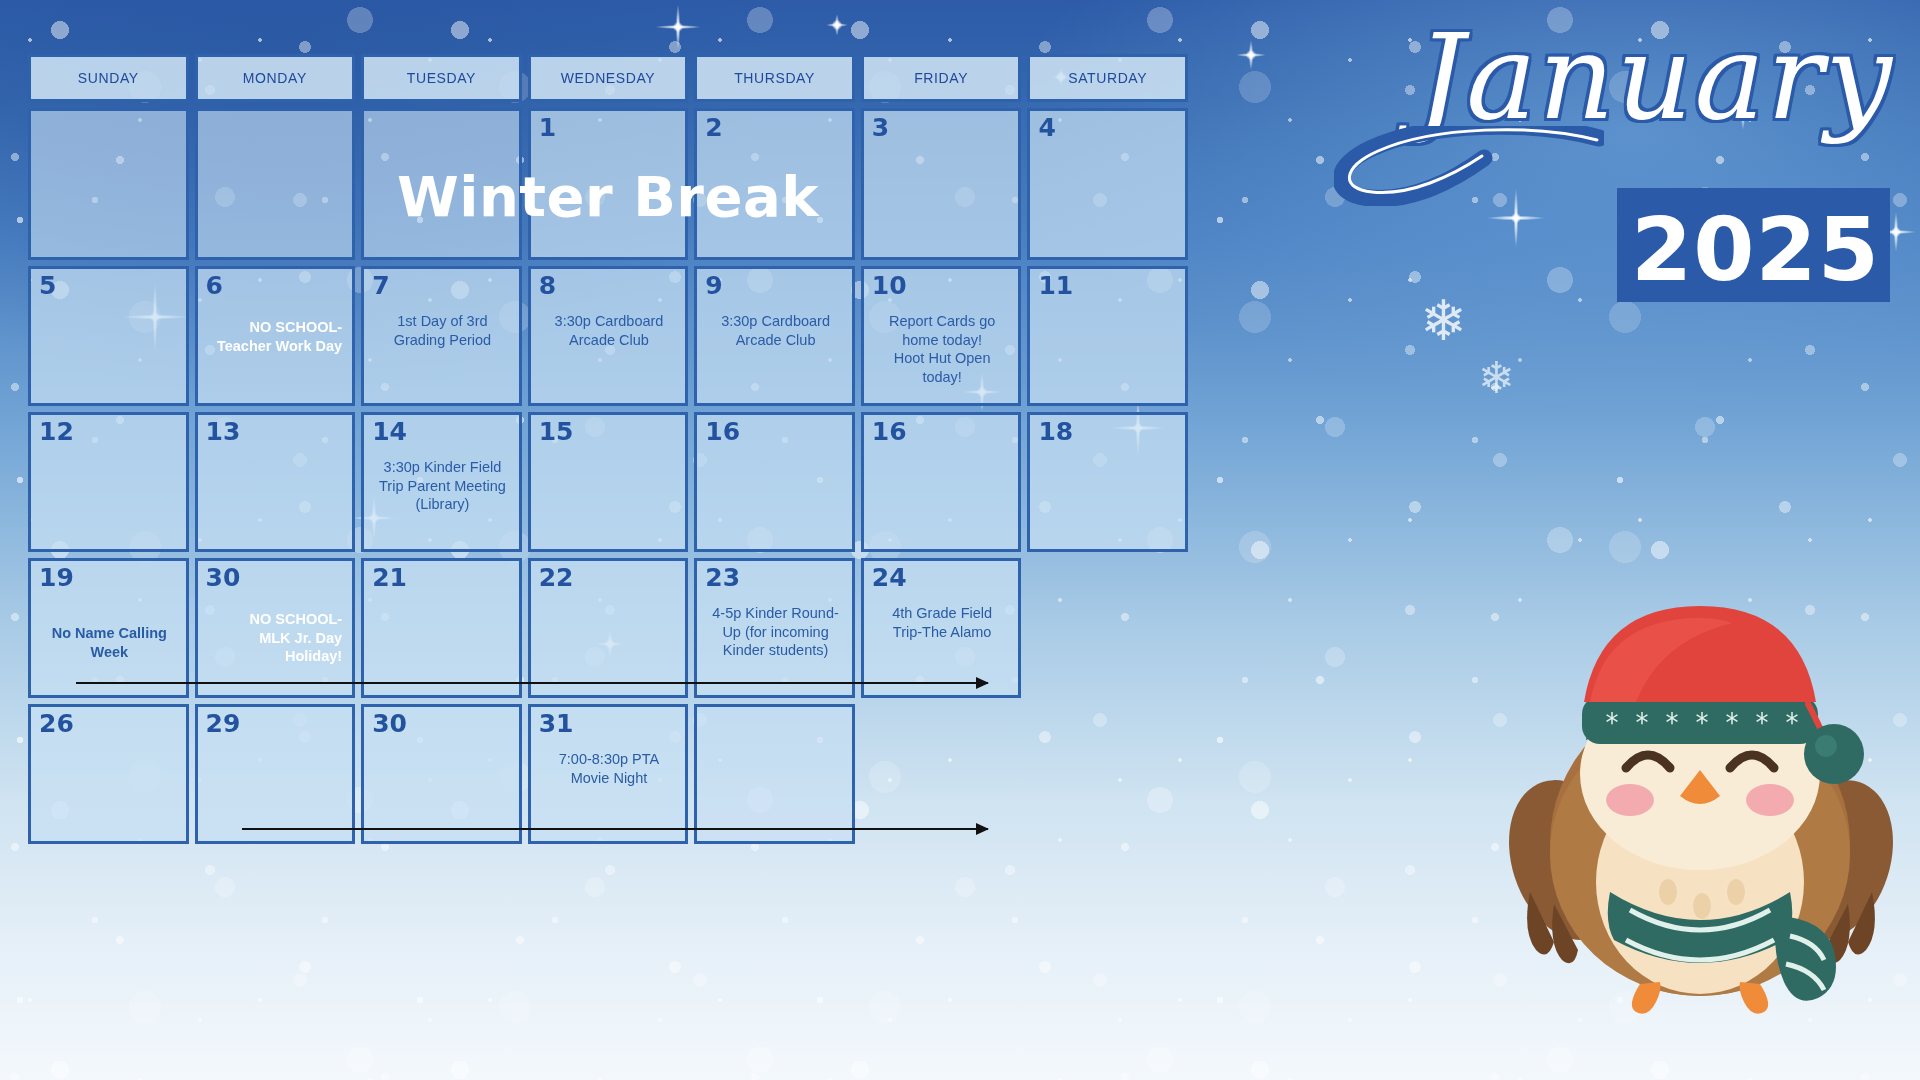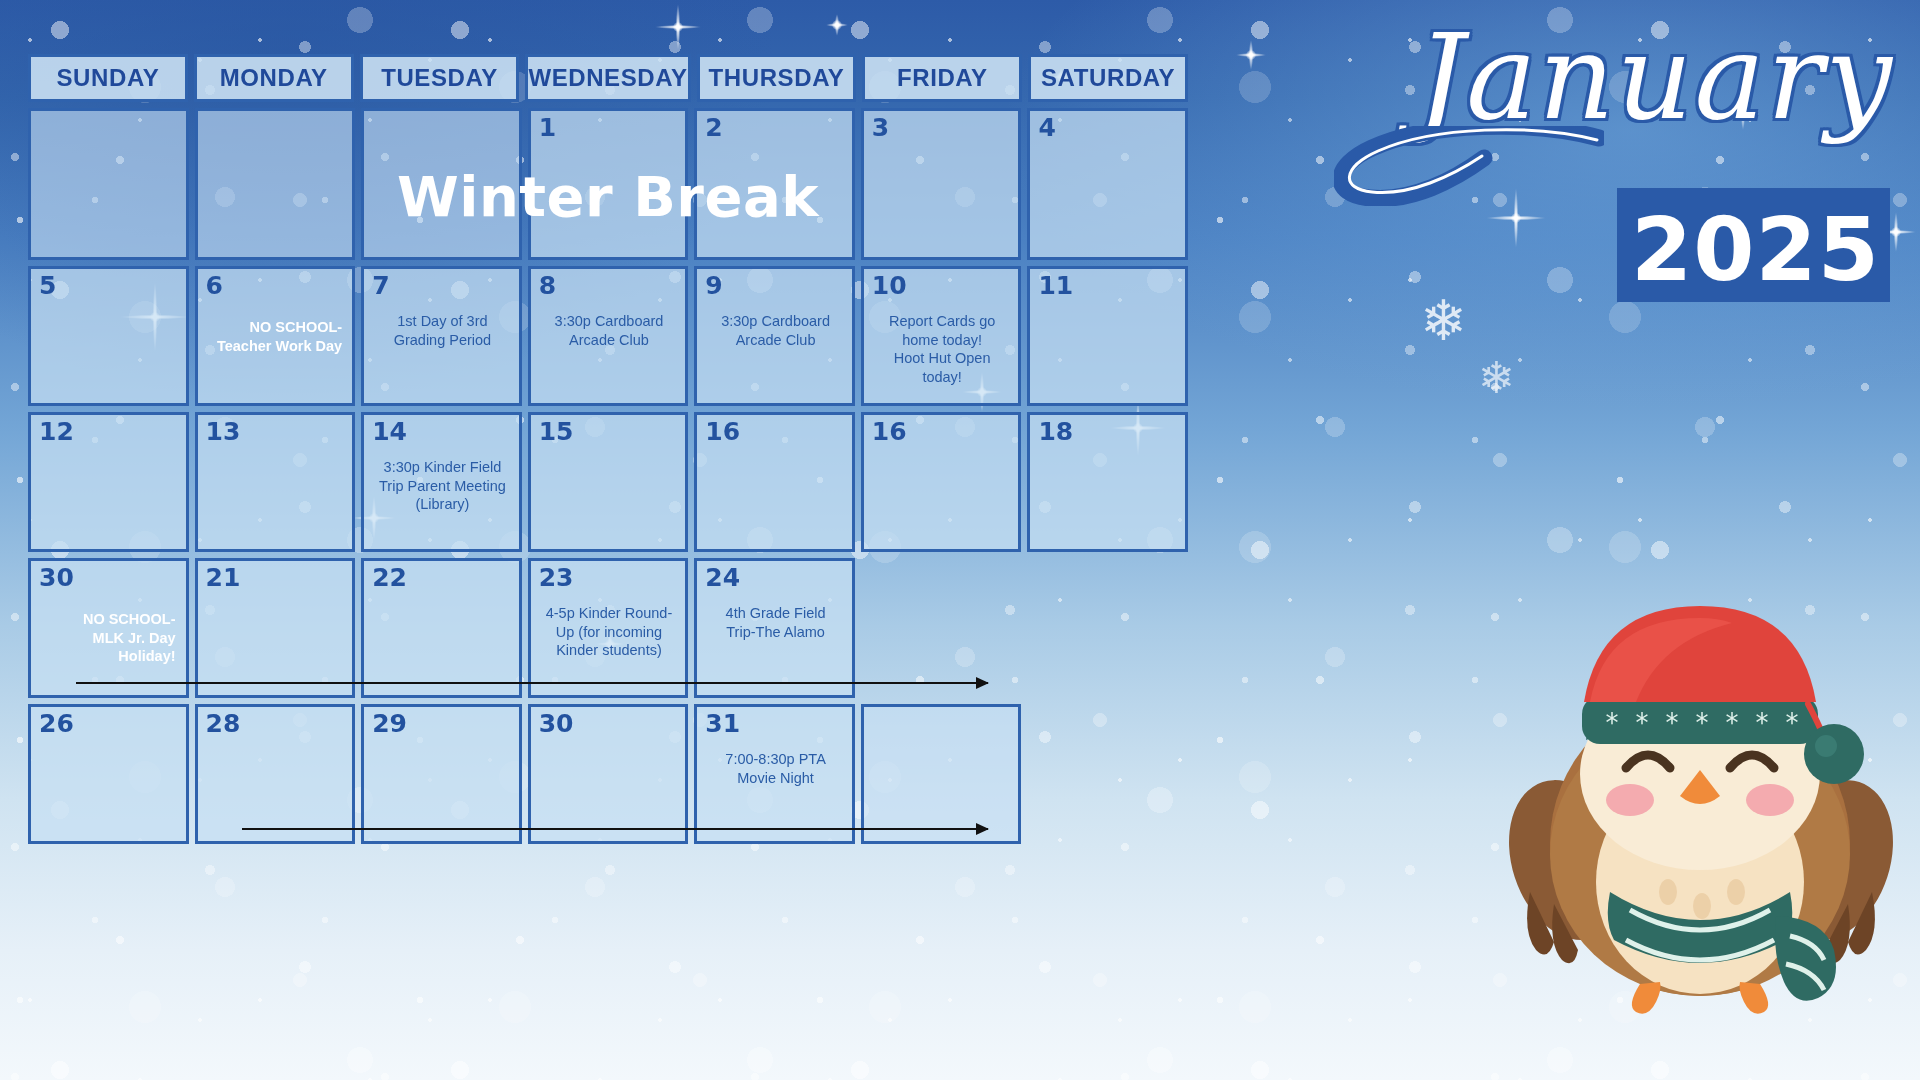--- a/index.html
+++ b/index.html
@@ -106,22 +106,22 @@
   .dow-row { margin-bottom: 6px; }
   .dow-cell {
     height: 48px;
     background: rgba(205,227,244,.88);
     border: 3px solid #2f62ad;
     display: flex;
     align-items: center;
     justify-content: center;
   }
   .dow-cell span {
-    font-size: 24px;
-    font-weight: 700;
+    font-size: 14px;
+    font-weight: 400;
     letter-spacing: .6px;
     color: #20499a;
   }
 
   .week-row { margin-bottom: 6px; position: relative; }
   .day-cell {
     position: relative;
     height: 140px;
     background: rgba(198,223,243,.72);
     border: 3px solid #2f62ad;
@@ -395,20 +395,26 @@
           </div>
           <div class="day-cell">
             <div class="daynum">16</div>
           </div>
           <div class="day-cell">
             <div class="daynum">18</div>
           </div>
         </div>
         <div class="week-row">
           <div class="day-cell">
+            <div class="daynum">19</div>
+            <div class="events" style="font-weight: 700; margin-top: 34px;">
+              <div>No Name Calling Week</div>
+            </div>
+          </div>
+          <div class="day-cell">
             <div class="daynum">30</div>
             <div class="events white">
               <div>NO SCHOOL-</div>
               <div>MLK Jr. Day Holiday!</div>
             </div>
           </div>
           <div class="day-cell">
             <div class="daynum">21</div>
           </div>
           <div class="day-cell">
@@ -424,23 +430,20 @@
             <div class="daynum">24</div>
             <div class="events">
               <div>4th Grade Field Trip-The Alamo</div>
             </div>
           </div>
           <div class="span-arrow" style="left: 48px; width: 912.286px; bottom: 14px;"></div>
         </div>
         <div class="week-row">
           <div class="day-cell">
             <div class="daynum">26</div>
-          </div>
-          <div class="day-cell">
-            <div class="daynum">28</div>
           </div>
           <div class="day-cell">
             <div class="daynum">29</div>
           </div>
           <div class="day-cell">
             <div class="daynum">30</div>
           </div>
           <div class="day-cell">
             <div class="daynum">31</div>
             <div class="events">

